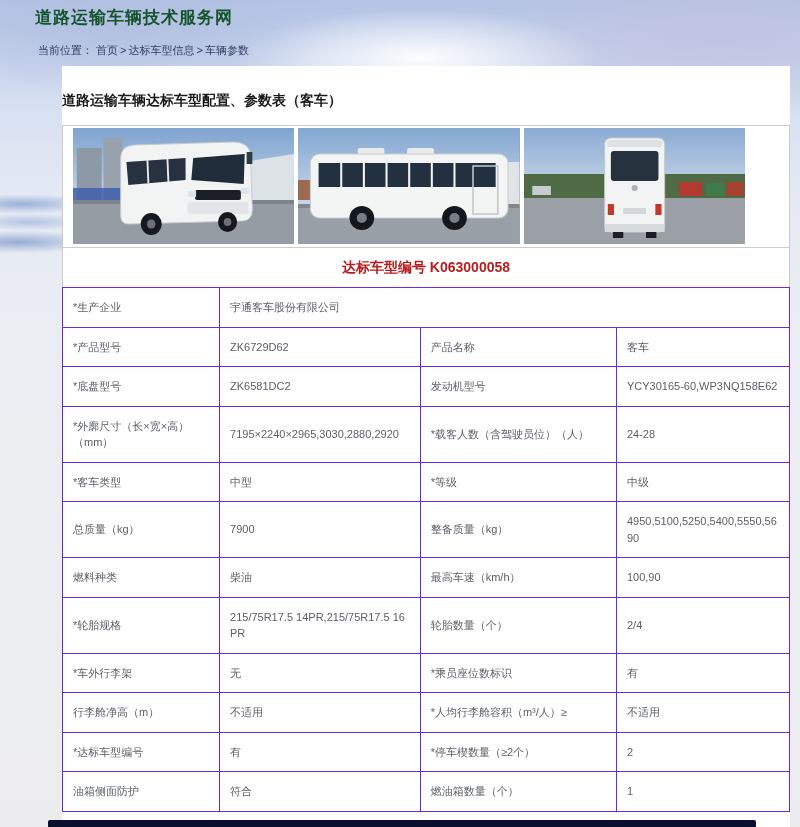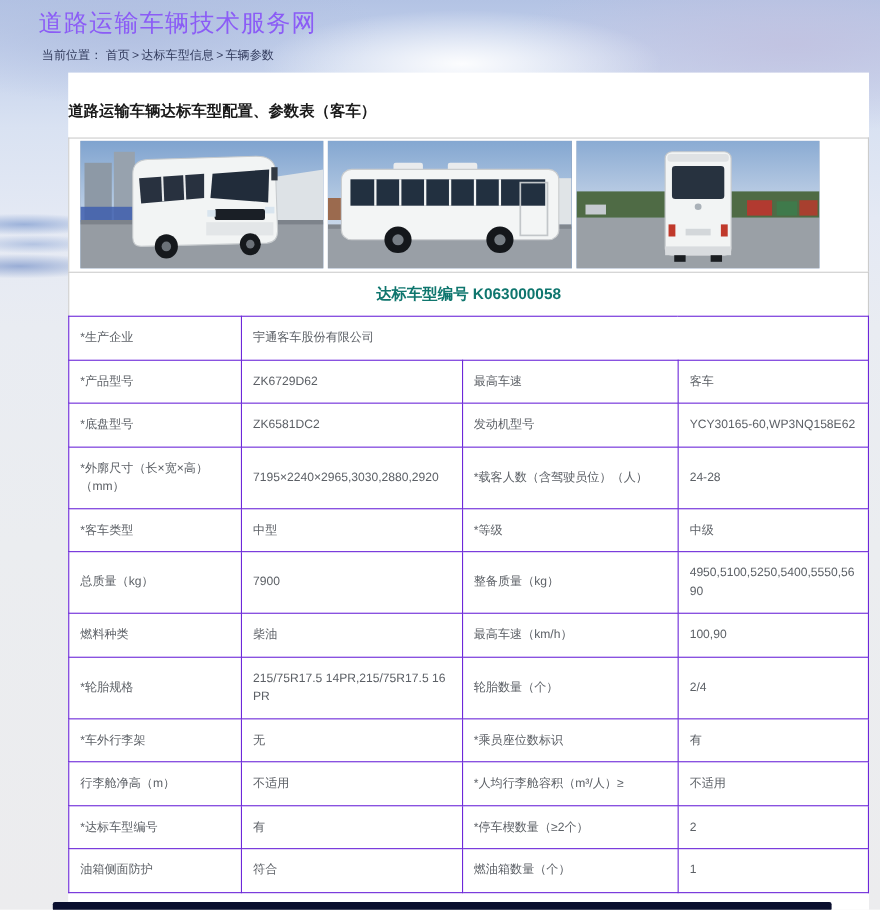--- a/index.html
+++ b/index.html
@@ -12,21 +12,21 @@
       radial-gradient(ellipse 260px 70px at 420px 58px, rgba(255,255,255,0.95) 0%, rgba(255,255,255,0) 70%),
       radial-gradient(ellipse 300px 90px at 120px 28px, rgba(176,190,224,0.85), rgba(176,190,224,0) 75%),
       radial-gradient(ellipse 340px 110px at 720px 40px, rgba(193,193,224,0.85), rgba(193,193,224,0) 75%),
       radial-gradient(ellipse 110px 14px at 22px 204px, rgba(96,132,196,0.55), rgba(96,132,196,0) 70%),
       radial-gradient(ellipse 120px 16px at 18px 242px, rgba(76,112,184,0.50), rgba(76,112,184,0) 70%),
       radial-gradient(ellipse 90px 12px at 30px 222px, rgba(120,150,205,0.45), rgba(120,150,205,0) 70%),
       linear-gradient(180deg, #b3c3e4 0%, #c5d2ec 6%, #d9e2f2 14%, #e4e9f4 24%, #e9ecf2 36%, #ebedf0 60%, #ececee 100%);
   }
   .site-title {
     position: absolute; left: 35px; top: 6px;
-    font-size: 22px; font-weight: normal; color: #8b5cf6; letter-spacing: 1px;
+    font-size: 17px; font-weight: bold; color: #14532d; letter-spacing: 1px;
   }
   .breadcrumb {
     position: absolute; left: 38px; top: 43px;
     font-size: 11px; color: #333c5e;
   }
   .breadcrumb a { color: #333c5e; text-decoration: none; cursor: pointer; }
   .bc-sep { margin: 0 2px; }
   .panel {
     position: absolute; left: 62px; top: 66px; width: 728px;
     background: #ffffff; padding-bottom: 60px;
@@ -37,21 +37,21 @@
   }
   .photo-box {
     border: 1px solid #cccccc; border-bottom: none;
     padding: 2px 44px 2px 10px;
     display: flex; gap: 4px; height: 122px;
   }
   .photo { flex: 1; height: 116px; overflow: hidden; background: #8fa6c4; }
   .photo svg { display: block; width: 100%; height: 100%; }
   .model-code {
     border: 1px solid #cccccc; border-bottom: none;
-    text-align: center; font-size: 14px; font-weight: bold; color: #0f766e;
+    text-align: center; font-size: 14px; font-weight: bold; color: #b91c1c;
     padding: 11px 0 10px;
   }
   table.spec { width: 100%; border-collapse: collapse; table-layout: fixed; }
   table.spec td {
     border: 1px solid #6d28d9;
     font-size: 11px; color: #5c6066;
     padding: 11px 10px; line-height: 1.5;
     vertical-align: middle; word-break: break-all;
   }
   .footer-bar {
@@ -179,21 +179,21 @@
         <col style="width:23.8%">
     </colgroup>
     <tbody>
         <tr>
           <td>*生产企业</td>
           <td colspan="3">宇通客车股份有限公司</td>
         </tr>
         <tr>
           <td>*产品型号</td>
           <td>ZK6729D62</td>
-          <td>最高车速</td>
+          <td>产品名称</td>
           <td>客车</td>
         </tr>
         <tr>
           <td>*底盘型号</td>
           <td>ZK6581DC2</td>
           <td>发动机型号</td>
           <td>YCY30165-60,WP3NQ158E62</td>
         </tr>
         <tr>
           <td>*外廓尺寸（长×宽×高）（mm）</td>

